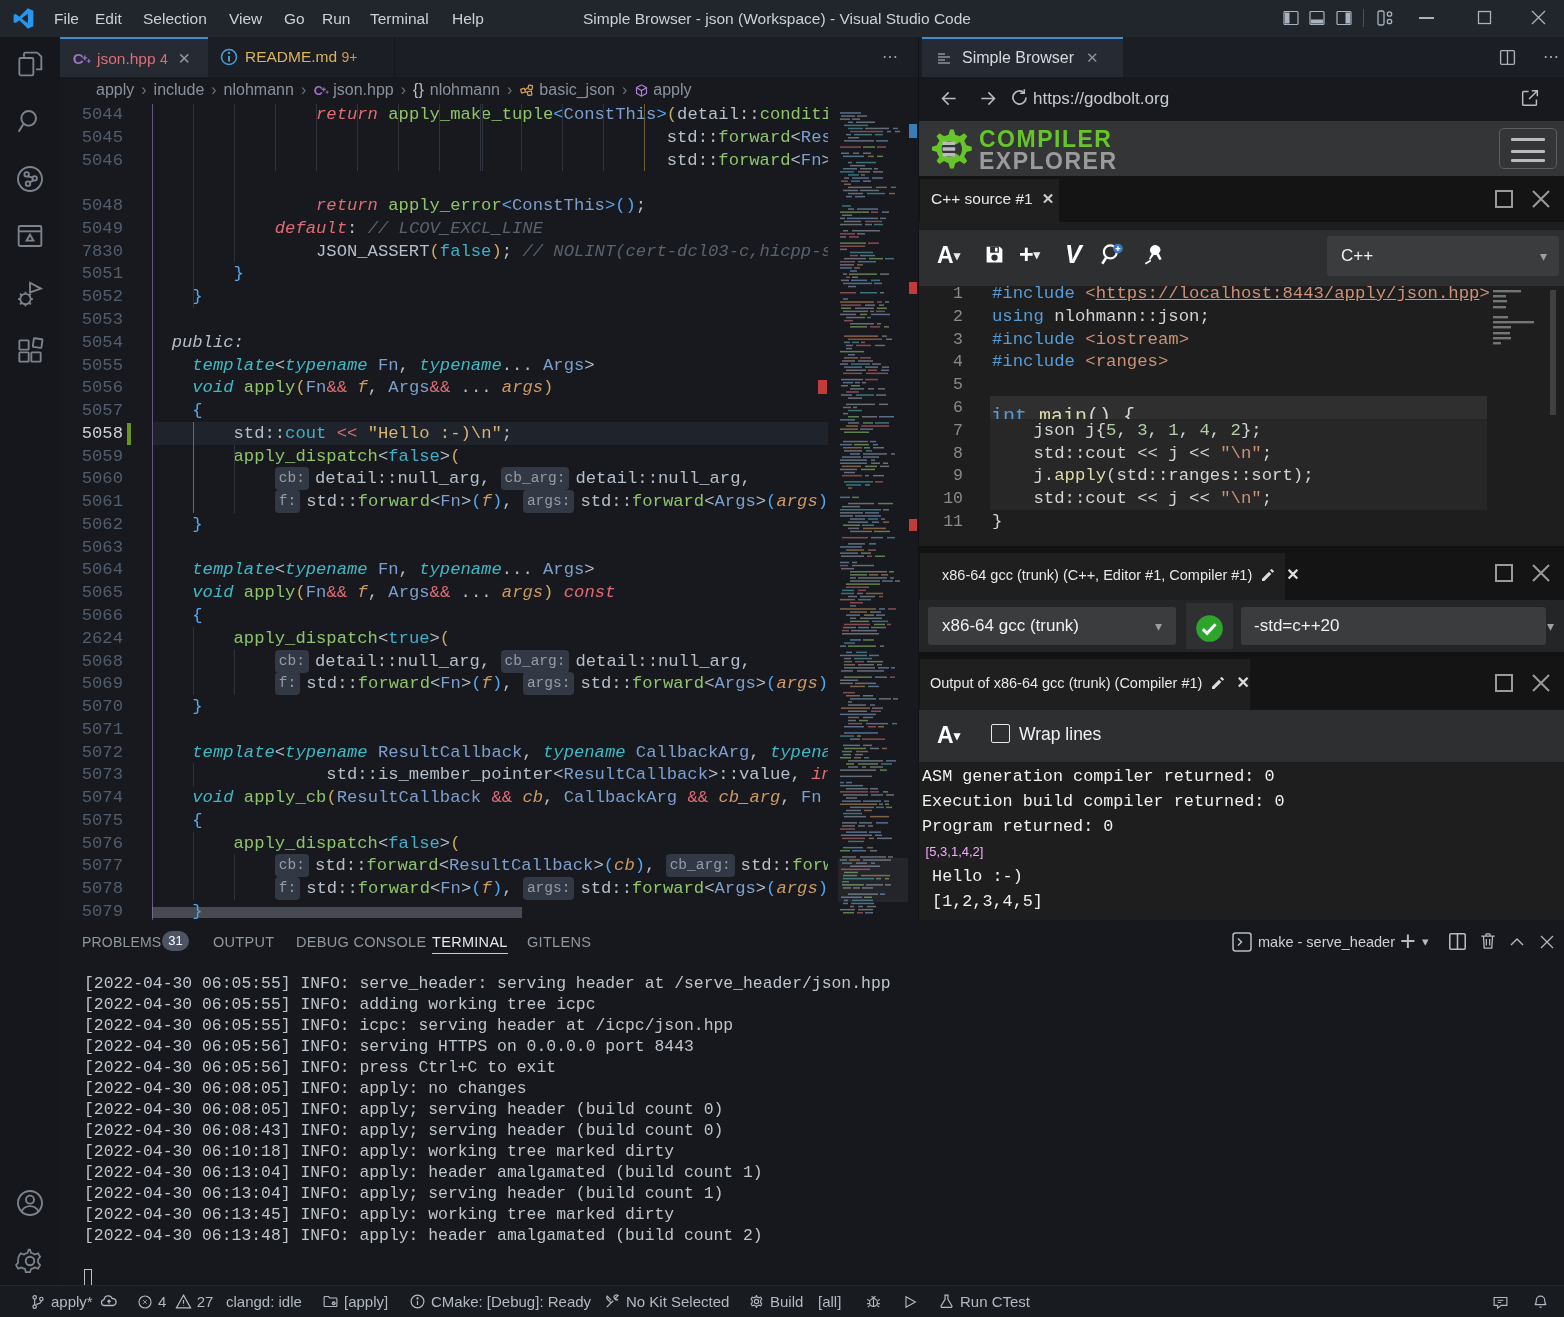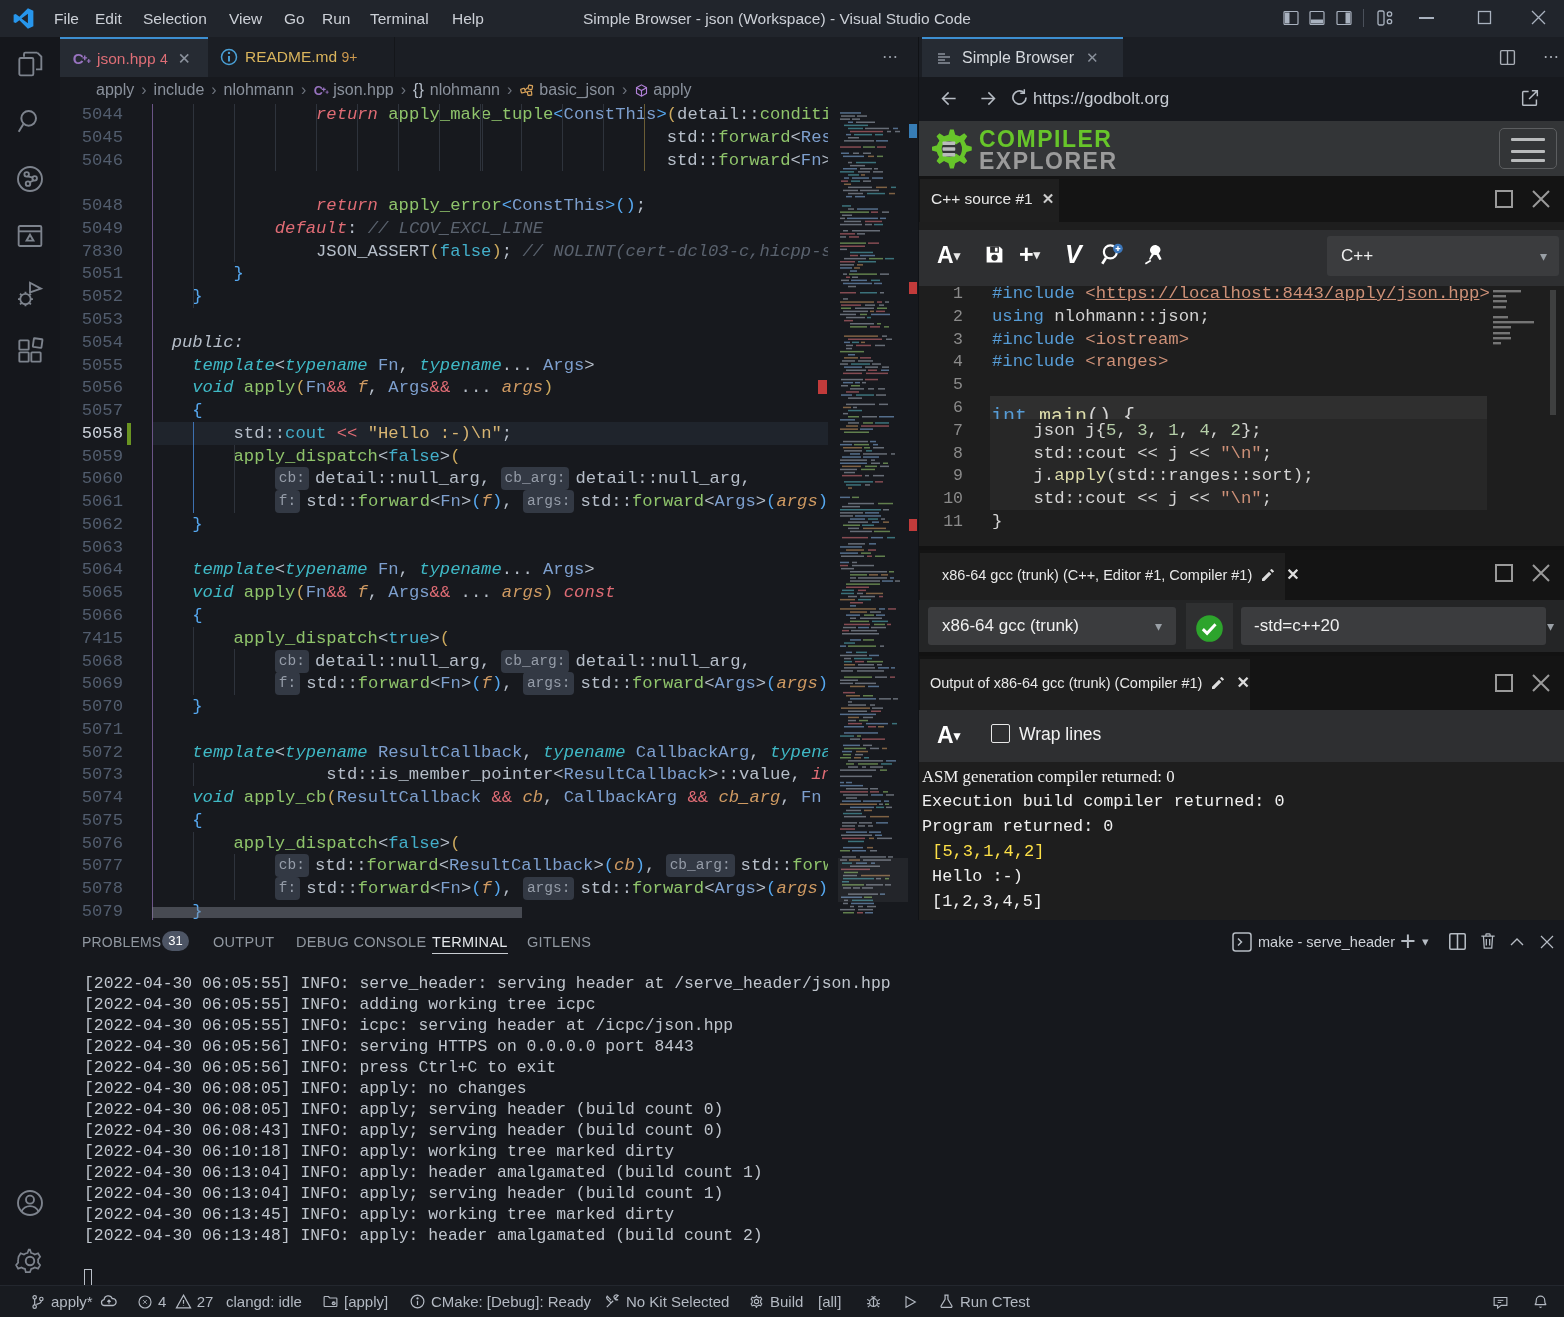--- a/index.html
+++ b/index.html
@@ -195,21 +195,21 @@
 <div class="cl" style="top:295.0px;"><span class="num">5057</span><span class="code">    <span class="pb">{</span></span></div>
 <div class="cl" style="top:317.8px;"><div class="abs" style="left:92px;top:0;width:686px;height:23px;background:#1f242c;"></div><span class="num" style="color:#ccd2db;">5058</span><span class="code">        <span class="wht">std</span><span class="wht">::</span><span class="ct">cout</span><span class="wht"> </span><span class="red">&lt;&lt;</span><span class="wht"> </span><span class="ylw">"Hello :-)\n"</span><span class="wht">;</span></span></div>
 <div class="cl" style="top:340.6px;"><span class="num">5059</span><span class="code">        <span class="grn">apply_dispatch</span><span class="wht">&lt;</span><span class="ct">false</span><span class="wht">&gt;</span><span class="py">(</span></span></div>
 <div class="cl" style="top:363.3px;"><span class="num">5060</span><span class="code">            <span class="chip">cb:</span><span class="wht">detail::null_arg, </span><span class="chip">cb_arg:</span><span class="wht">detail::null_arg,</span></span></div>
 <div class="cl" style="top:386.1px;"><span class="num">5061</span><span class="code">            <span class="chip">f:</span><span class="wht">std::</span><span class="grn">forward</span><span class="wht">&lt;</span><span class="blu">Fn</span><span class="wht">&gt;</span><span class="pb">(</span><span class="org">f</span><span class="pb">)</span><span class="wht">, </span><span class="chip">args:</span><span class="wht">std::</span><span class="grn">forward</span><span class="wht">&lt;</span><span class="blu">Args</span><span class="wht">&gt;</span><span class="pb">(</span><span class="org">args</span><span class="pb">)</span></span></div>
 <div class="cl" style="top:408.9px;"><span class="num">5062</span><span class="code">    <span class="pb">}</span></span></div>
 <div class="cl" style="top:431.6px;"><span class="num">5063</span><span class="code"></span></div>
 <div class="cl" style="top:454.4px;"><span class="num">5064</span><span class="code">    <span class="cyan">template</span><span class="wht">&lt;</span><span class="cyan">typename</span><span class="wht"> </span><span class="blu">Fn</span><span class="wht">, </span><span class="cyan">typename</span><span class="wht">... </span><span class="blu">Args</span><span class="wht">&gt;</span></span></div>
 <div class="cl" style="top:477.2px;"><span class="num">5065</span><span class="code">    <span class="cyan">void</span><span class="wht"> </span><span class="grn">apply</span><span class="py">(</span><span class="blu">Fn</span><span class="red">&amp;&amp;</span><span class="wht"> </span><span class="org">f</span><span class="wht">, </span><span class="blu">Args</span><span class="red">&amp;&amp;</span><span class="wht"> ... </span><span class="org">args</span><span class="py">)</span><span class="wht"> </span><span class="red ital">const</span></span></div>
 <div class="cl" style="top:499.9px;"><span class="num">5066</span><span class="code">    <span class="pb">{</span></span></div>
-<div class="cl" style="top:522.7px;"><span class="num">7415</span><span class="code">        <span class="grn">apply_dispatch</span><span class="wht">&lt;</span><span class="ct">true</span><span class="wht">&gt;</span><span class="py">(</span></span></div>
+<div class="cl" style="top:522.7px;"><span class="num">2624</span><span class="code">        <span class="grn">apply_dispatch</span><span class="wht">&lt;</span><span class="ct">true</span><span class="wht">&gt;</span><span class="py">(</span></span></div>
 <div class="cl" style="top:545.5px;"><span class="num">5068</span><span class="code">            <span class="chip">cb:</span><span class="wht">detail::null_arg, </span><span class="chip">cb_arg:</span><span class="wht">detail::null_arg,</span></span></div>
 <div class="cl" style="top:568.2px;"><span class="num">5069</span><span class="code">            <span class="chip">f:</span><span class="wht">std::</span><span class="grn">forward</span><span class="wht">&lt;</span><span class="blu">Fn</span><span class="wht">&gt;</span><span class="pb">(</span><span class="org">f</span><span class="pb">)</span><span class="wht">, </span><span class="chip">args:</span><span class="wht">std::</span><span class="grn">forward</span><span class="wht">&lt;</span><span class="blu">Args</span><span class="wht">&gt;</span><span class="pb">(</span><span class="org">args</span><span class="pb">)</span></span></div>
 <div class="cl" style="top:591.0px;"><span class="num">5070</span><span class="code">    <span class="pb">}</span></span></div>
 <div class="cl" style="top:613.8px;"><span class="num">5071</span><span class="code"></span></div>
 <div class="cl" style="top:636.6px;"><span class="num">5072</span><span class="code">    <span class="cyan">template</span><span class="wht">&lt;</span><span class="cyan">typename</span><span class="wht"> </span><span class="blu">ResultCallback</span><span class="wht">, </span><span class="cyan">typename</span><span class="wht"> </span><span class="blu">CallbackArg</span><span class="wht">, </span><span class="cyan">typenam</span></span></div>
 <div class="cl" style="top:659.3px;"><span class="num">5073</span><span class="code">                 <span class="wht">std::is_member_pointer</span><span class="wht">&lt;</span><span class="blu">ResultCallback</span><span class="wht">&gt;</span><span class="wht">::value, </span><span class="red ital">int</span></span></div>
 <div class="cl" style="top:682.1px;"><span class="num">5074</span><span class="code">    <span class="cyan">void</span><span class="wht"> </span><span class="grn">apply_cb</span><span class="py">(</span><span class="blu">ResultCallback</span><span class="wht"> </span><span class="red">&amp;&amp;</span><span class="wht"> </span><span class="org">cb</span><span class="wht">, </span><span class="blu">CallbackArg</span><span class="wht"> </span><span class="red">&amp;&amp;</span><span class="wht"> </span><span class="org">cb_arg</span><span class="wht">, </span><span class="blu">Fn</span><span class="wht"> </span></span></div>
 <div class="cl" style="top:704.9px;"><span class="num">5075</span><span class="code">    <span class="pb">{</span></span></div>
 <div class="cl" style="top:727.6px;"><span class="num">5076</span><span class="code">        <span class="grn">apply_dispatch</span><span class="wht">&lt;</span><span class="ct">false</span><span class="wht">&gt;</span><span class="py">(</span></span></div>
 <div class="cl" style="top:750.4px;"><span class="num">5077</span><span class="code">            <span class="chip">cb:</span><span class="wht">std::</span><span class="grn">forward</span><span class="wht">&lt;</span><span class="blu">ResultCallback</span><span class="wht">&gt;</span><span class="pb">(</span><span class="org">cb</span><span class="pb">)</span><span class="wht">, </span><span class="chip">cb_arg:</span><span class="wht">std::</span><span class="grn">forwa</span></span></div>
@@ -882,24 +882,24 @@
       <rect x="2" y="2" width="16" height="16"></rect>
     </svg>
 <svg class="abs" style="left:612px;top:636px;" width="20" height="20" viewBox="0 0 20 20" stroke="#9a9a9a" stroke-width="2">
       <path d="M2 2l16 16M18 2L2 18"></path>
     </svg>
 <div class="abs" style="left:0;top:673px;width:646px;height:52px;background:#2e2f31;"></div>
 <div class="abs" style="left:18px;top:685px;width:40px;height:28px;color:#fff;font-size:23px;font-weight:bold;">A<span style="font-size:13px;position:relative;top:-3px;">▾</span></div>
 <div class="abs" style="left:72px;top:687px;width:19px;height:19px;border:1.6px solid #e8e8e8;border-radius:2px;"></div>
 <div class="abs" style="left:100px;top:684px;height:26px;line-height:26px;color:#f2f2f2;font-size:17.5px;">Wrap lines</div>
 <div class="abs" style="left:0;top:725px;width:646px;height:158px;background:#1e1e1e;"></div>
-<div class="abs" style="left:3px;top:727px;height:25px;white-space:pre;font-family:Liberation Serif, serif;font-size:16.8px;line-height:25px;color:#f0f0f0;">ASM generation compiler returned: 0</div>
+<div class="abs" style="left:3px;top:727px;height:25px;white-space:pre;font-family:Liberation Mono, monospace;font-size:16.8px;line-height:25px;color:#f0f0f0;">ASM generation compiler returned: 0</div>
 <div class="abs" style="left:3px;top:752px;height:25px;white-space:pre;font-family:'Liberation Mono',monospace;font-size:16.8px;line-height:25px;color:#f0f0f0;">Execution build compiler returned: 0</div>
 <div class="abs" style="left:3px;top:777px;height:25px;white-space:pre;font-family:'Liberation Mono',monospace;font-size:16.8px;line-height:25px;color:#f0f0f0;">Program returned: 0</div>
-<div class="abs" style="left:3px;top:802px;height:25px;white-space:pre;font-family:Liberation Mono, monospace;font-size:17px;line-height:25px;color:#fde047;"> [5,3,1,4,2]</div>
+<div class="abs" style="left:3px;top:802px;height:25px;white-space:pre;font-family:Liberation Sans, sans-serif;font-size:13px;line-height:25px;color:#f0abfc;"> [5,3,1,4,2]</div>
 <div class="abs" style="left:3px;top:827px;height:25px;white-space:pre;font-family:'Liberation Mono',monospace;font-size:16.8px;line-height:25px;color:#f0f0f0;"> Hello :-)</div>
 <div class="abs" style="left:3px;top:852px;height:25px;white-space:pre;font-family:'Liberation Mono',monospace;font-size:16.8px;line-height:25px;color:#f0f0f0;"> [1,2,3,4,5]</div>
 </div>
 <div id="panel" class="abs">
 <div class="abs" style="left:22px;top:10px;height:24px;line-height:24px;color:#9097a0;font-size:14px;letter-spacing:0.2px;">PROBLEMS</div>
 <div class="abs" style="left:102px;top:11px;width:27px;height:20px;border-radius:10px;background:#4d5565;color:#fff;font-size:13px;line-height:20px;text-align:center;">31</div>
 <div class="abs" style="left:153px;top:10px;height:24px;line-height:24px;color:#9097a0;font-size:14.5px;letter-spacing:0.3px;">OUTPUT</div>
 <div class="abs" style="left:236px;top:10px;height:24px;line-height:24px;color:#9097a0;font-size:14.5px;letter-spacing:0.3px;">DEBUG CONSOLE</div>
 <div class="abs" style="left:372px;top:10px;height:24px;line-height:24px;color:#e4e7eb;font-size:14.5px;letter-spacing:0.3px;border-bottom:1.5px solid #c8ccd2;padding-bottom:2px;">TERMINAL</div>
 <div class="abs" style="left:467px;top:10px;height:24px;line-height:24px;color:#9097a0;font-size:14.5px;letter-spacing:0.3px;">GITLENS</div>

